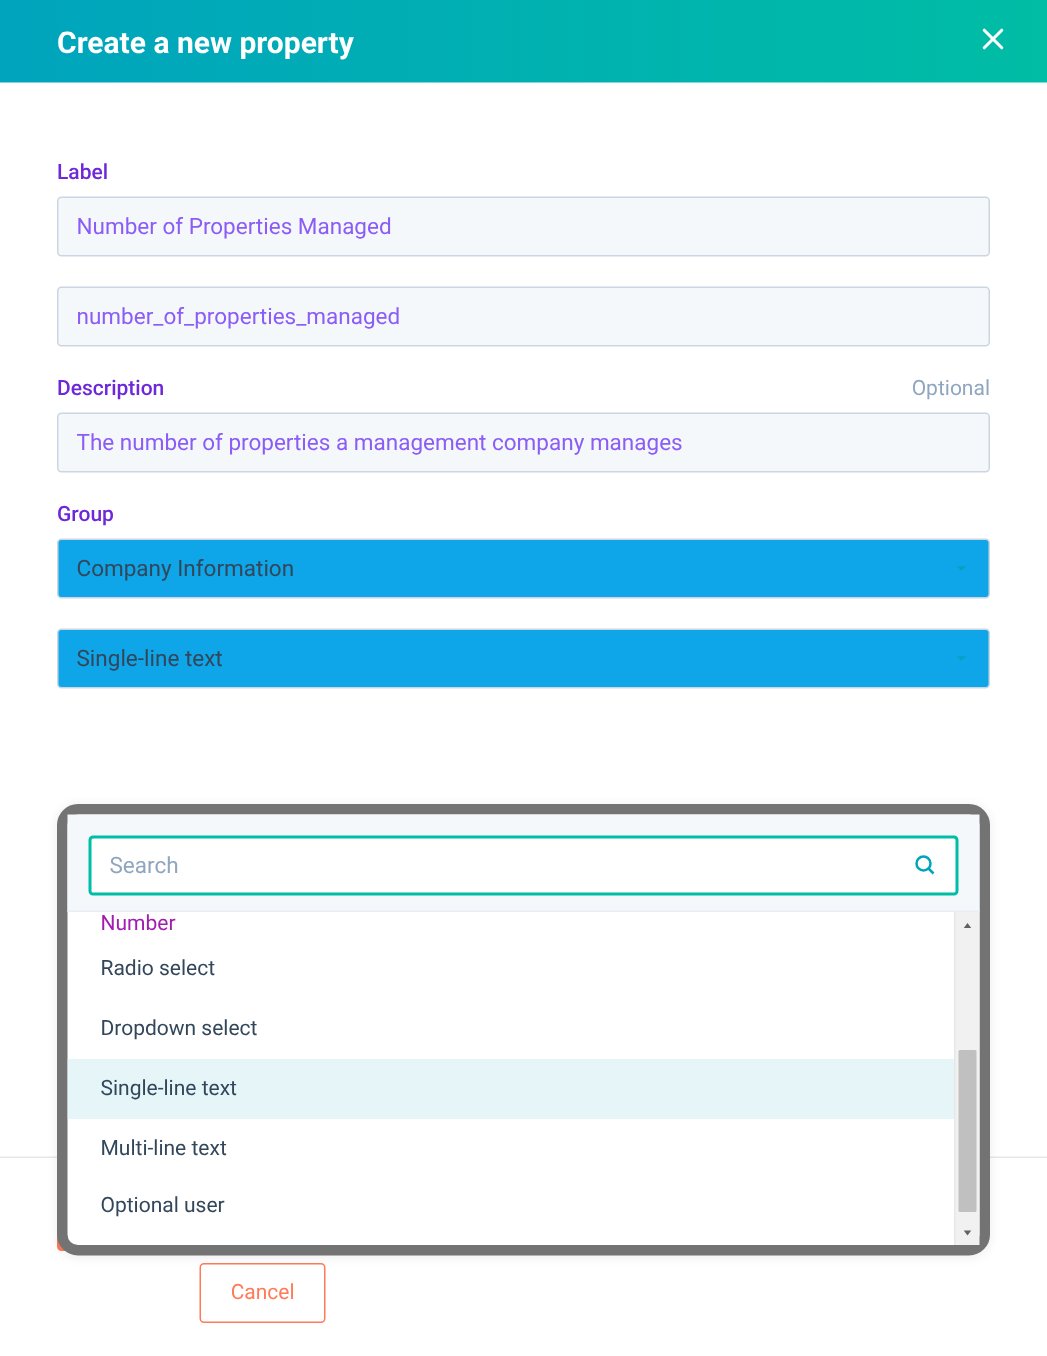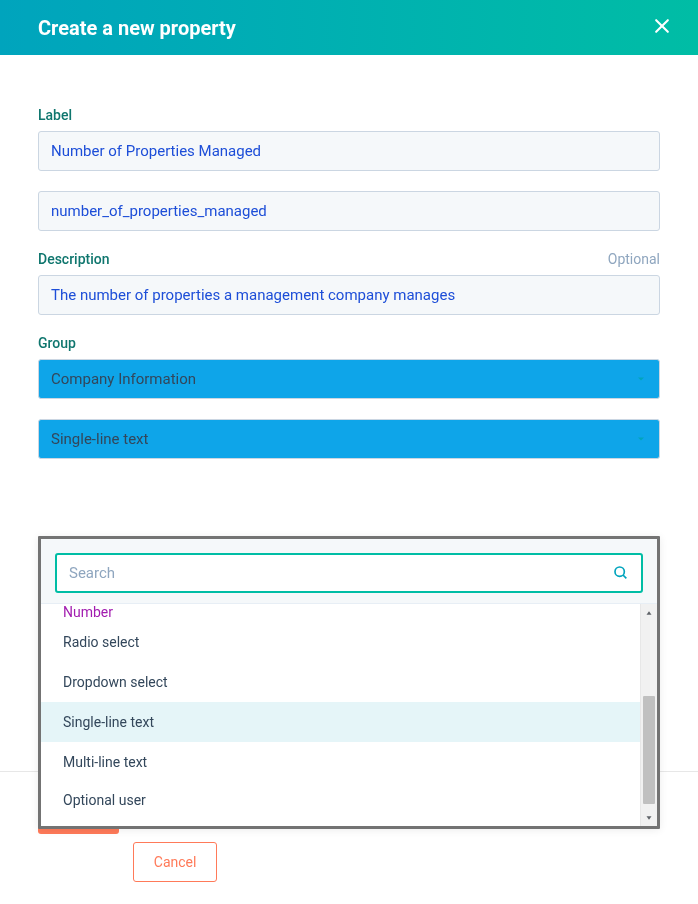--- a/index.html
+++ b/index.html
@@ -37,21 +37,21 @@
   .field-group {
     margin-bottom: 20px;
   }
   .label-row {
     display: flex;
     justify-content: space-between;
     align-items: center;
     margin-bottom: 8px;
   }
   .field-label {
-    color: #0f766e;
+    color: #6d28d9;
     font-size: 14px;
     font-weight: 500;
   }
   .optional-tag {
     color: #8fa6bf;
     font-size: 14px;
   }
   .info-icon {
     color: #cbd6e2;
     display: inline-flex;
@@ -59,21 +59,21 @@
   }
   .info-icon svg { width: 12px; height: 12px; }
   .text-input {
     width: 100%;
     height: 40px;
     border: 1px solid #cbd6e2;
     background: #f5f8fa;
     border-radius: 3px;
     padding: 0 12px;
     font-size: 15px;
-    color: #1d4ed8;
+    color: #8b5cf6;
     font-family: inherit;
   }
   .select-box {
     width: 100%;
     height: 40px;
     border: 1px solid #cbd6e2;
     background: #0ea5e9;
     border-radius: 3px;
     padding: 0 12px;
     font-size: 15px;
@@ -87,22 +87,22 @@
     color: #00a4bd;
     display: flex;
   }
   .caret svg { width: 12px; height: 12px; }
   .dropdown-panel {
     position: absolute;
     left: 38px;
     right: 38px;
     top: 536px;
     background: #fff;
-    border: 3px solid #737373;
-    border-radius: 1px;
+    border: 7px solid #737373;
+    border-radius: 14px;
     box-shadow: 0 1px 8px rgba(0,0,0,0.08);
     z-index: 10;
   }
   .search-wrap {
     padding: 14px 14px 10px 14px;
     background: #f5f8fa;
     border-bottom: 1px solid #e7eef5;
   }
   .search-box {
     width: 100%;

